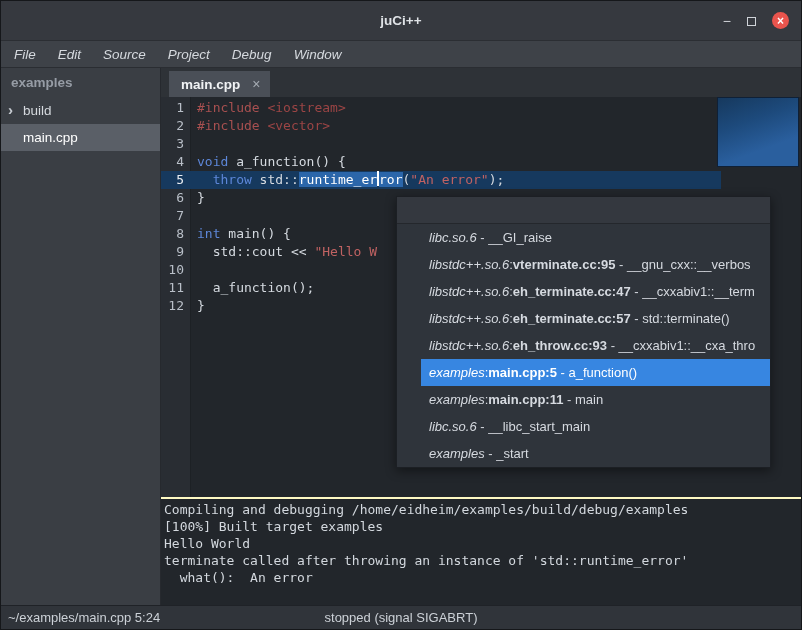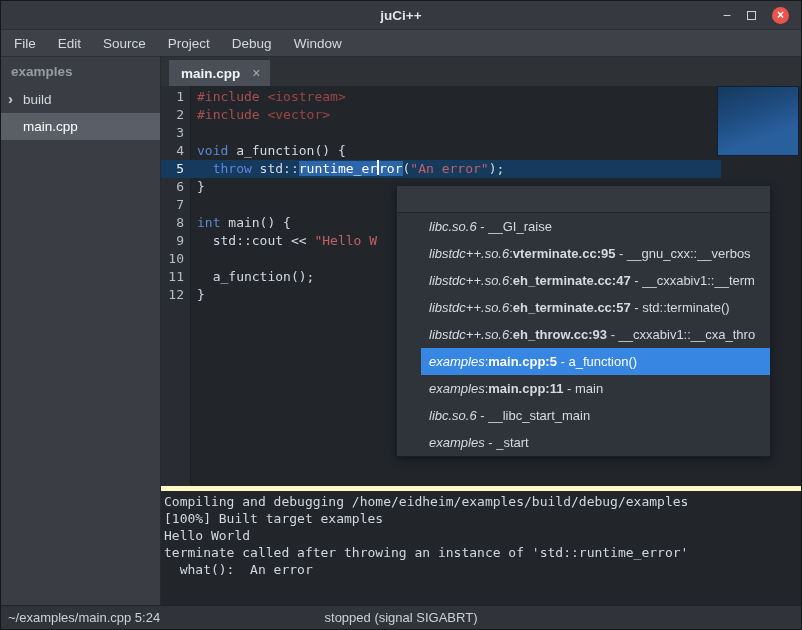--- a/index.html
+++ b/index.html
@@ -3,35 +3,35 @@
 <meta charset="utf-8">
 <style>
   * { margin:0; padding:0; box-sizing:border-box; }
   html,body { width:802px; height:630px; background:#17191c; }
   body { font-family:"Liberation Sans", sans-serif; }
 
   .window { width:802px; height:630px; display:flex; flex-direction:column;
             border:1px solid #15171a; background:#22262b; overflow:hidden; }
 
   
-  .titlebar { height:29px; flex:none; background:#36393f; position:relative;
+  .titlebar { height:40px; flex:none; background:#36393f; position:relative;
               display:flex; align-items:center; justify-content:center;
               border-bottom:1px solid #2b2e33; }
   .title { color:#dfe2e6; font-size:13.5px; font-weight:bold; }
   .win-buttons { position:absolute; right:12px; top:0; bottom:0;
                  display:flex; align-items:center; gap:16px; }
   .wbtn { color:#cfd3d8; font-size:14px; line-height:14px; cursor:default; }
   .restore-sq { width:9px; height:9px; border:1.5px solid #cfd3d8; display:inline-block; }
   .close-circle { width:17px; height:17px; border-radius:50%; background:#e9544d;
                   display:flex; align-items:center; justify-content:center; }
   .close-circle span { color:#fff; font-size:12px; line-height:12px; font-weight:bold; }
 
   
   .menubar { height:27px; flex:none; background:#3e4248; display:flex;
-             align-items:center; padding-left:2px; border-bottom:1px solid #2a2d32; }
+             align-items:center; padding-left:2px; border-bottom:1px solid #2a2d32;font-style:italic; }
   .menu-item { color:#d5d9de; font-size:13.5px; padding:0 11px; height:100%;
                display:flex; align-items:center; }
 
   
   .content { flex:1; display:flex; min-height:0; }
 
   .sidebar { width:160px; flex:none; background:#3a3e44; border-right:1px solid #26292e;
              display:flex; flex-direction:column; }
   .sidebar-header { height:29px; line-height:29px; padding-left:10px; color:#969ca5;
                     font-weight:bold; font-size:13.5px; }
@@ -84,21 +84,21 @@
            background:#2f343b; border:1px solid #1c1f24;
            box-shadow:0 3px 10px rgba(0,0,0,.45); font-size:13px; }
   .popup-search { height:27px; background:#34383f; border-bottom:1px solid #24272c; }
   .popup-row { height:27px; line-height:27px; padding:0 8px; color:#d6dae0;
                white-space:nowrap; overflow:hidden;margin-left:24px; }
   .popup-row .mod { font-style:italic; }
   .popup-row .file { font-weight:bold; }
   .popup-row.selected { background:#3786e1; color:#ffffff; }
 
   
-  .terminal { height:120px; flex:none; border-top:5px solid #fef9c3;
+  .terminal { height:120px; flex:none; border-top:2px solid #fef9c3;
               font-family:"DejaVu Sans Mono", monospace; font-size:13px;
               line-height:17px; padding:2px 16px 0 3px; color:#d3d8de;
               white-space:pre; overflow:hidden; }
 
   
   .statusbar { height:24px; flex:none; background:#30343a; border-top:1px solid #1f2227;
                display:flex; align-items:center; font-size:13px; color:#ccd1d7;
                position:relative; }
   .status-left { padding-left:7px; z-index:1; }
   .status-center { position:absolute; left:0; right:0; text-align:center; }

